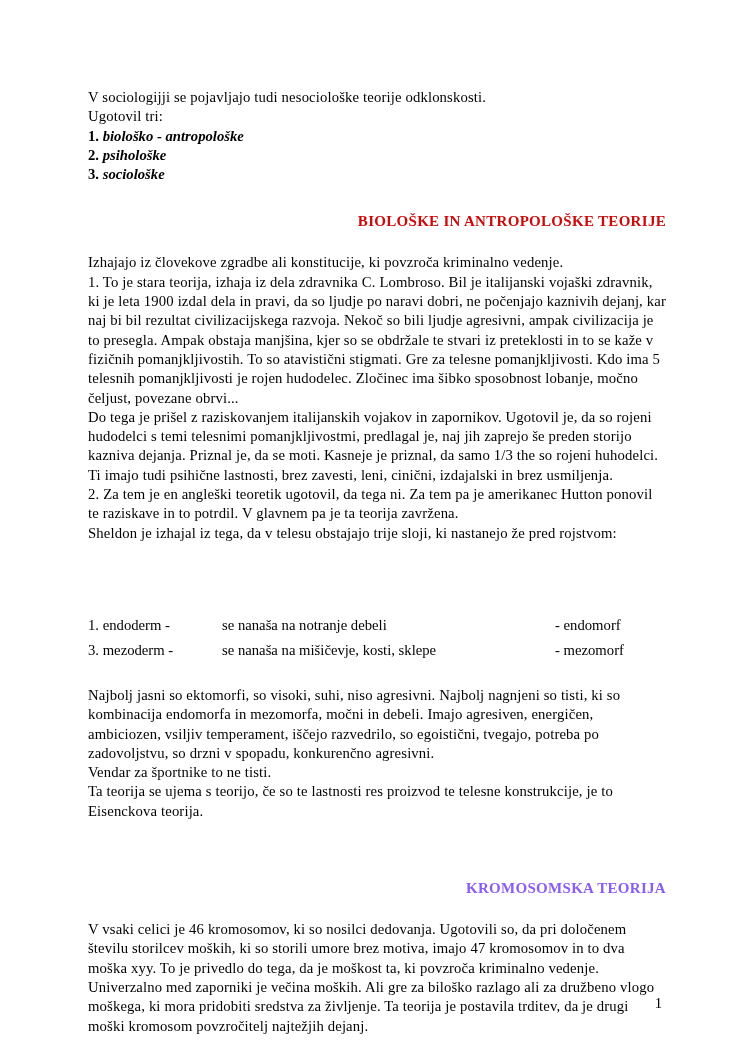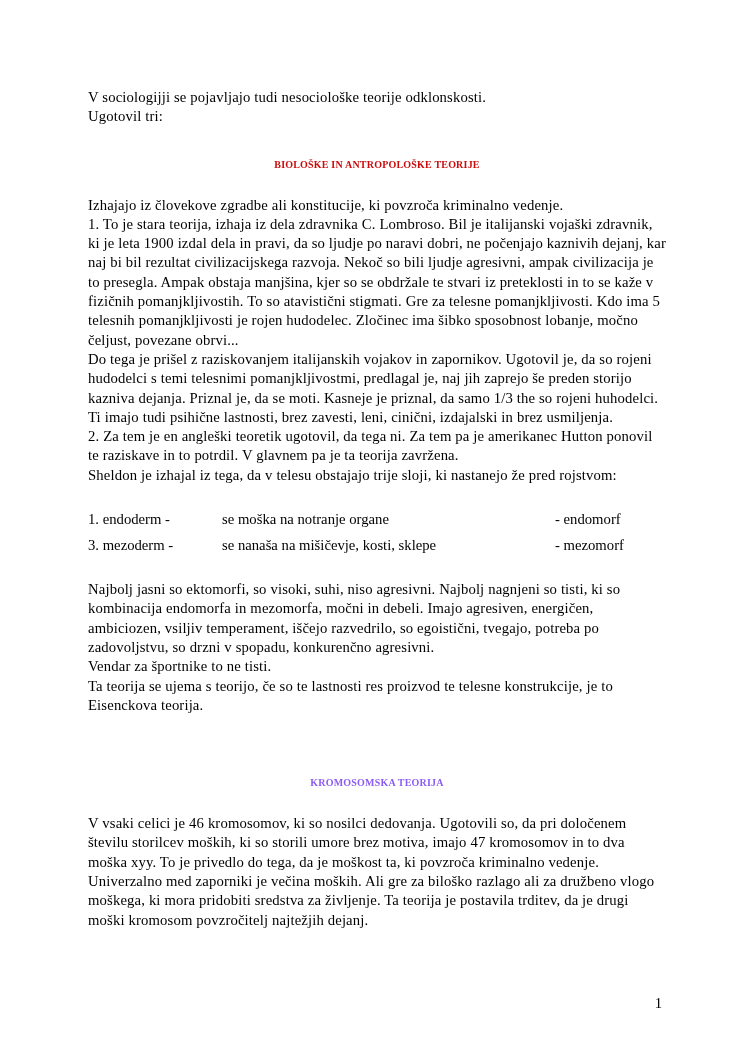--- a/index.html
+++ b/index.html
@@ -62,42 +62,43 @@
   .numlist .num {
     font-style: normal;
     font-weight: bold;
   }
   .numlist .term {
     font-style: italic;
     font-weight: bold;
   }
 
   h1.section-title {
-    font-size: 10px;
+    font-size: 15px;
     line-height: 19px;
     font-weight: bold;
-    text-align: center;
+    text-align: right;
     margin: 0;
     letter-spacing: 0.02em;
   }
 
   .title-red {
     color: #CC0A0A;
   }
   .title-black {
     color: #8b5cf6;
   }
   .spacer-md { height: 22px; }
   .spacer-lg { height: 28px; }
   .spacer-xl { height: 58px; }
 
   table.layers {
     border-collapse: collapse;
     width: 100%;
     table-layout: fixed;
+    margin-top: 48px;
   }
   table.layers td {
     font-size: 14.7px;
     line-height: 25.5px;
     padding: 0;
     vertical-align: top;
     white-space: nowrap;
   }
   td.col-term   { width: 134px; }
   td.col-desc   { width: 333px; }
@@ -117,40 +118,45 @@
 </head>
 <body>
 
 <div class="page">
 
   <div class="content">
 
     <p class="line lead">V sociologijji se pojavljajo tudi nesociološke teorije odklonskosti.</p>
     <p class="line">Ugotovil tri:</p>
 
+    <ul class="numlist">
+      <li><span class="num">1.</span> <span class="term">biološko - antropološke</span></li>
+      <li><span class="num">2.</span> <span class="term">psihološke</span></li>
+      <li><span class="num">3.</span> <span class="term">sociološke</span></li>
+    </ul>
 
     <div class="spacer-lg"></div>
 
     <h1 class="section-title title-red">BIOLOŠKE IN ANTROPOLOŠKE TEORIJE</h1>
 
     <div class="spacer-md"></div>
 
     <p class="block">Izhajajo iz človekove zgradbe ali konstitucije, ki povzroča kriminalno vedenje.</p>
     <p class="block">1. To je stara teorija, izhaja iz dela zdravnika C. Lombroso. Bil je italijanski vojaški zdravnik, ki je leta 1900 izdal dela in pravi, da so ljudje po naravi dobri, ne počenjajo kaznivih dejanj, kar naj bi bil rezultat civilizacijskega razvoja. Nekoč so bili ljudje agresivni, ampak civilizacija je to presegla. Ampak obstaja manjšina, kjer so se obdržale te stvari iz preteklosti in to se kaže v fizičnih pomanjkljivostih. To so atavistični stigmati. Gre za telesne pomanjkljivosti. Kdo ima 5 telesnih pomanjkljivosti je rojen hudodelec. Zločinec ima šibko sposobnost lobanje, močno čeljust, povezane obrvi...</p>
     <p class="block">Do tega je prišel z raziskovanjem italijanskih vojakov in zapornikov. Ugotovil je, da so rojeni hudodelci s temi telesnimi pomanjkljivostmi, predlagal je, naj jih zaprejo še preden storijo kazniva dejanja. Priznal je, da se moti. Kasneje je priznal, da samo 1/3 the so rojeni huhodelci. Ti imajo tudi psihične lastnosti, brez zavesti, leni, cinični, izdajalski in brez usmiljenja.</p>
     <p class="block">2. Za tem je en angleški teoretik ugotovil, da tega ni. Za tem pa je amerikanec Hutton ponovil te raziskave in to potrdil. V glavnem pa je ta teorija zavržena.</p>
     <p class="block">Sheldon je izhajal iz tega, da v telesu obstajajo trije sloji, ki nastanejo že pred rojstvom:</p>
 
     <div class="spacer-md"></div>
 
     <table class="layers">
       <tbody>
         <tr>
           <td class="col-term">1. endoderm -</td>
-          <td class="col-desc">se moška na notranje organe</td>
+          <td class="col-desc">se nanaša na notranje debeli</td>
           <td class="col-morph">- endomorf</td>
         </tr>
         <tr>
           <td class="col-term">3. mezoderm -</td>
           <td class="col-desc">se nanaša na mišičevje, kosti, sklepe</td>
           <td class="col-morph">- mezomorf</td>
         </tr>
       </tbody>
     </table>
 

